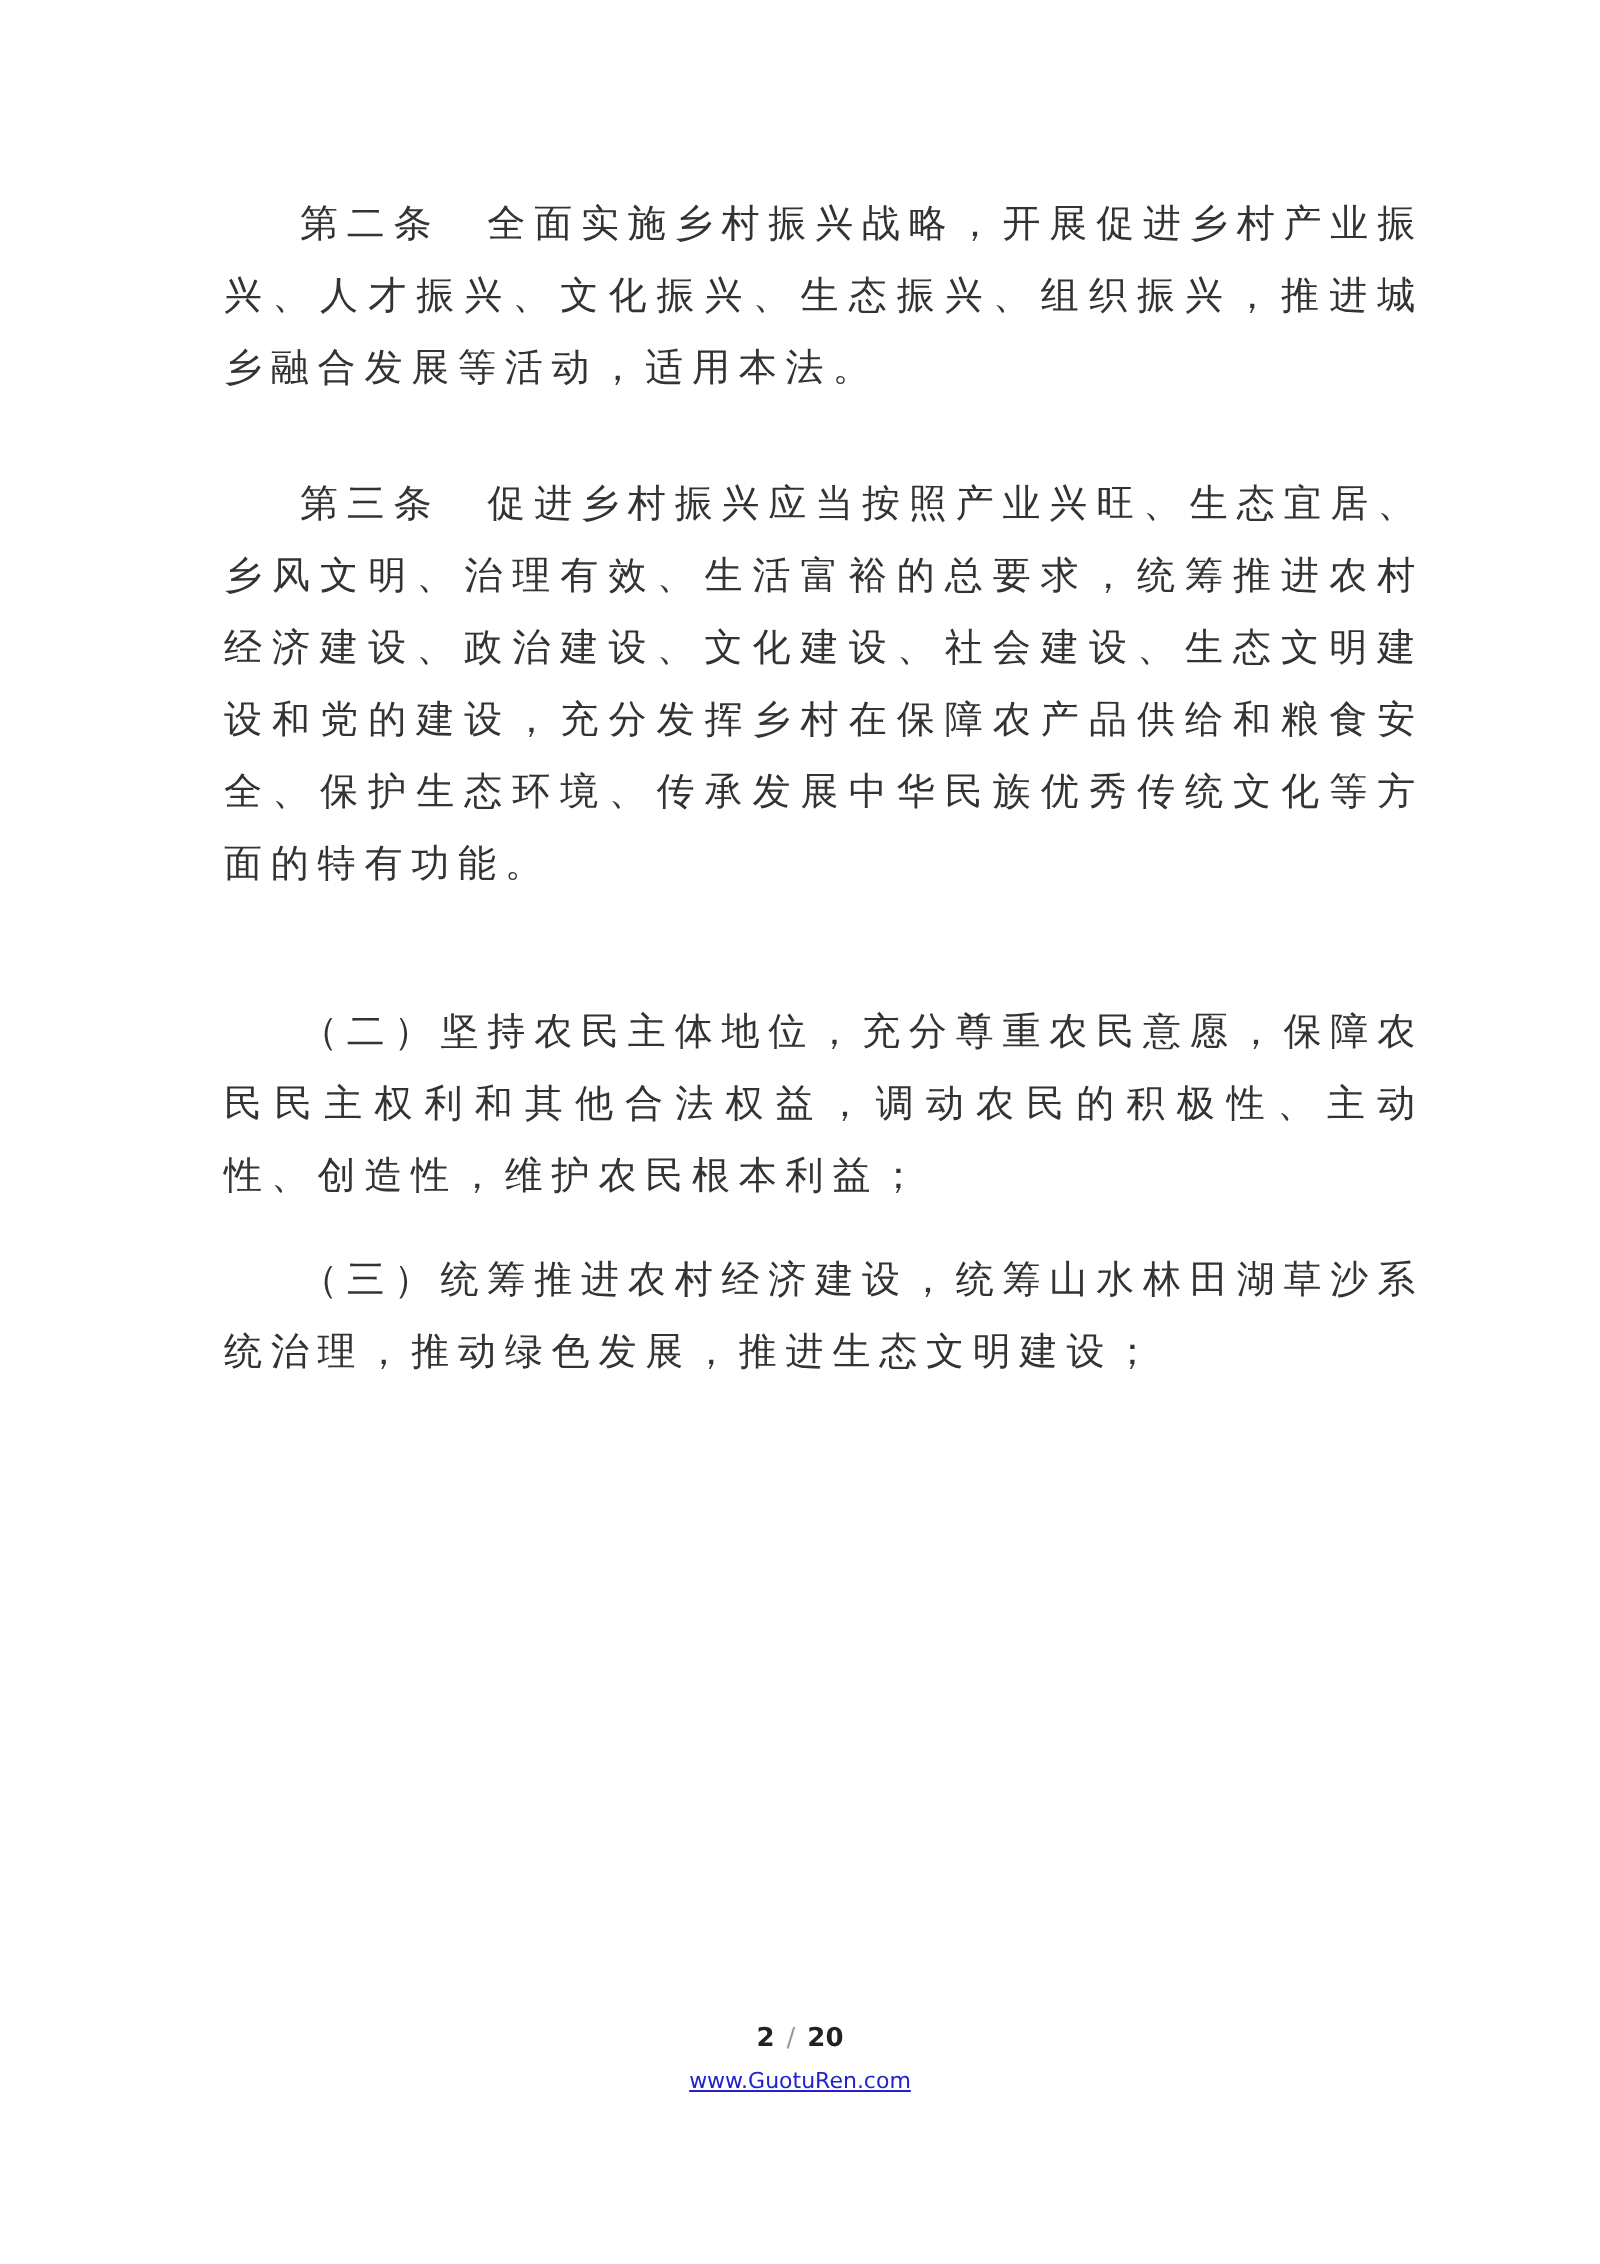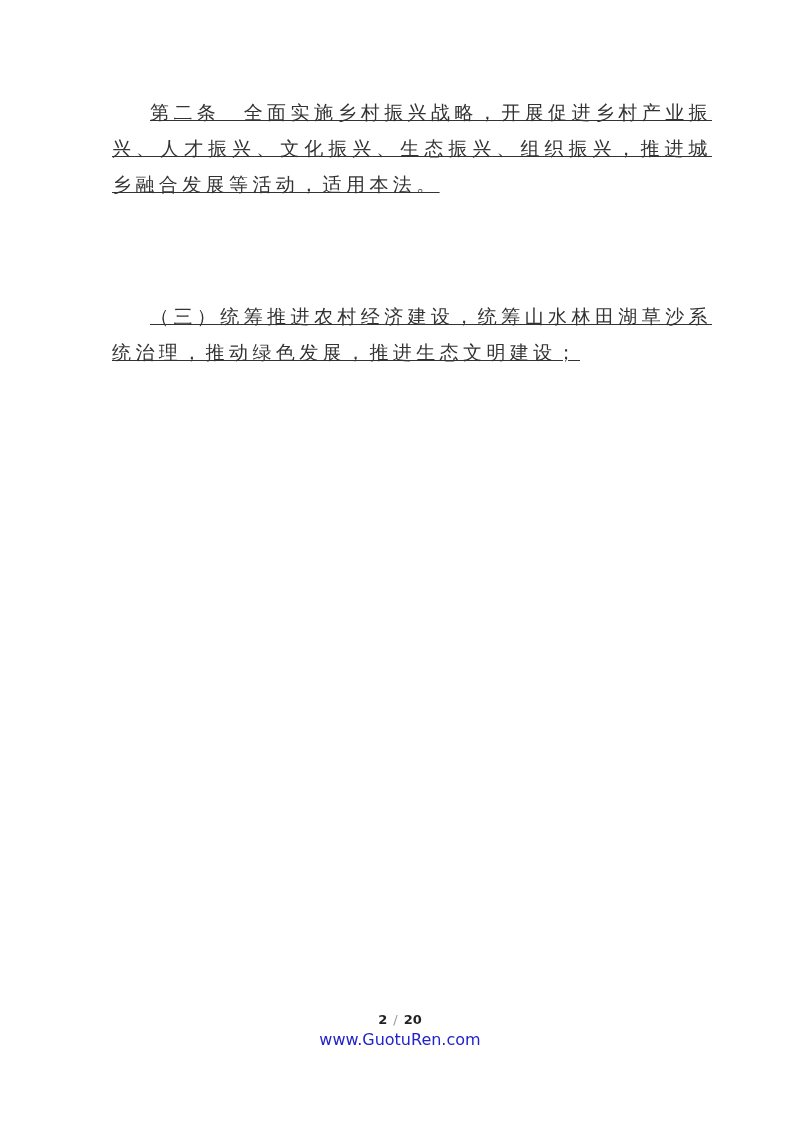--- a/index.html
+++ b/index.html
@@ -13,21 +13,20 @@
       position: relative;
       overflow: hidden;
       font-family: "DejaVu Serif", "Liberation Serif", serif;
       color: #333333;
     }
     .page-content {
       position: absolute;
       left: 112px;
       top: 94px;
       width: 600px;
-      text-decoration: underline;
     }
     .para {
       margin: 0;
       font-size: 19px;
       line-height: 36px;
       letter-spacing: 4.4px;
       text-indent: 2em;
       word-break: break-all;
       text-align: justify;
     }
@@ -49,35 +48,38 @@
       line-height: 18px;
     }
     .page-num .slash {
       font-weight: normal;
       color: #999999;
       margin: 0 6px;
     }
     .site-link {
       display: inline-block;
       margin-top: 3px;
-      font-size: 16px;
+      font-size: 11px;
       color: #2222cc;
+      text-decoration: underline;
       line-height: 16px;
     }
   </style>
 </head>
 <body>
 
 <div class="page-content">
   <p class="para">第二条　全面实施乡村振兴战略，开展促进乡村产业振兴、人才振兴、文化振兴、生态振兴、组织振兴，推进城乡融合发展等活动，适用本法。</p>
   <div class="para-sep"></div>
   <div class="para-sep"></div>
+  <p class="para">第三条　促进乡村振兴应当按照产业兴旺、生态宜居、乡风文明、治理有效、生活富裕的总要求，统筹推进农村经济建设、政治建设、文化建设、社会建设、生态文明建设和党的建设，充分发挥乡村在保障农产品供给和粮食安全、保护生态环境、传承发展中华民族优秀传统文化等方面的特有功能。</p>
   <div class="para-sep"></div>
   <div class="para-sep"></div>
   <div class="para-sep"></div>
+  <p class="para">（二）坚持农民主体地位，充分尊重农民意愿，保障农民民主权利和其他合法权益，调动农民的积极性、主动性、创造性，维护农民根本利益；</p>
   <div class="para-sep"></div>
   <p class="para">（三）统筹推进农村经济建设，统筹山水林田湖草沙系统治理，推动绿色发展，推进生态文明建设；</p>
 </div>
 
 <div class="footer">
   <div class="page-num">
     <span>2</span><span class="slash">/</span><span>20</span>
   </div>
   <a class="site-link">www.GuotuRen.com</a>
 </div>

